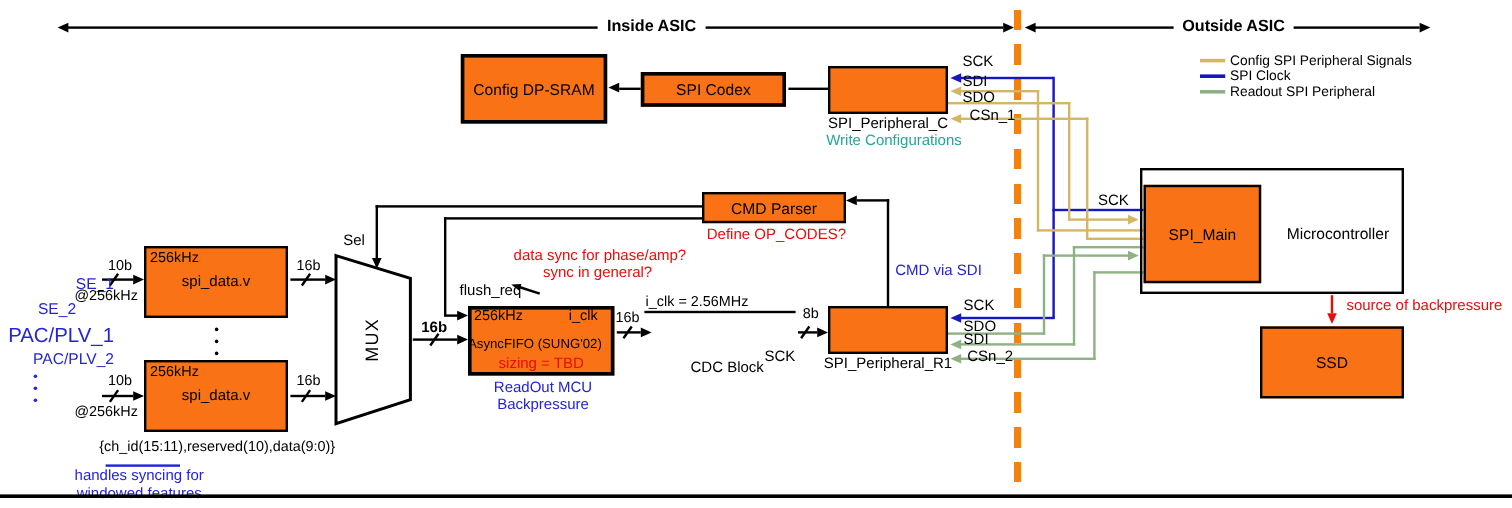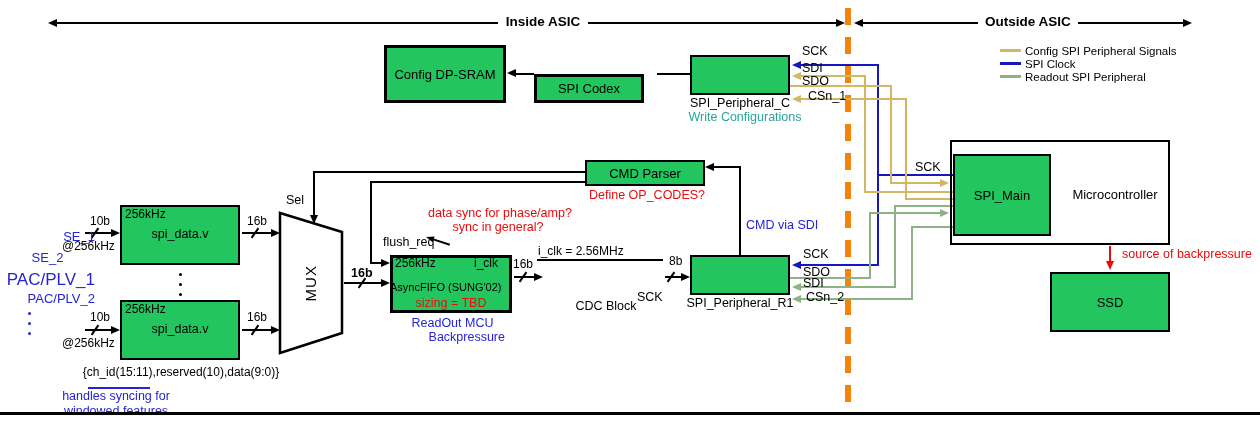--- a/index.html
+++ b/index.html
@@ -14,21 +14,21 @@
   
   .wire{position:absolute;background:currentColor;z-index:3}
   
   .ah{position:absolute;width:0;height:0;z-index:4}
   .ah-l{border-top:4.5px solid transparent;border-bottom:4.5px solid transparent;border-right:9px solid currentColor}
   .ah-r{border-top:4.5px solid transparent;border-bottom:4.5px solid transparent;border-left:9px solid currentColor}
   .ah-d{border-left:4.5px solid transparent;border-right:4.5px solid transparent;border-top:9px solid currentColor}
   
   .slash{position:absolute;width:2px;height:12px;background:#000;transform:rotate(35deg);z-index:4}
   
-  .block{position:absolute;background:#22c55e;border:2px solid #000;box-sizing:border-box;z-index:5;
+  .block{position:absolute;background:#f97316;border:2px solid #000;box-sizing:border-box;z-index:5;
          display:flex;align-items:center;justify-content:center;font-size:13px;text-align:center}
   .thick{border-width:3px}
   .nofill{background:transparent}
   
   .lbl{position:absolute;font-size:12.5px;white-space:nowrap;z-index:6;line-height:1.1}
   .bold{font-weight:bold}
   .small{font-size:11px}
   .tiny{font-size:11.5px}
   .blue-t{color:var(--note-blue)}
   .red-t{color:var(--note-red)}
@@ -66,21 +66,21 @@
   <div class="legend-sw" style="left:1000px;top:62px;background:var(--spi-clock)"></div>
   <div class="lbl tiny" style="left:1025px;top:58px">SPI Clock</div>
   <div class="legend-sw" style="left:1000px;top:75px;background:var(--readout-signal)"></div>
   <div class="lbl tiny" style="left:1025px;top:71px">Readout SPI Peripheral</div>
 
   <div class="block thick" style="left:384px;top:45px;width:122px;height:58px">
     <span>Config DP-SRAM</span>
   </div>
   <div class="ah ah-l k-black" style="left:507px;top:69px"></div>
   <div class="wire k-black" style="left:516px;top:72.5px;width:18px;height:2px"></div>
-  <div class="block thick" style="left:534px;top:74px;width:110px;height:29px">
+  <div class="block thick" style="left:534px;top:60px;width:121px;height:29px">
     <span>SPI Codex</span>
   </div>
   <div class="wire k-black" style="left:657px;top:72.5px;width:33px;height:2px"></div>
   <div class="block" style="left:690px;top:55px;width:100px;height:40px"></div>
   <div class="lbl" style="left:685px;top:97px;width:110px;text-align:center">SPI_Peripheral_C</div>
   <div class="lbl teal-t" style="left:670px;top:111px;width:150px;text-align:center">Write Configurations</div>
 
   <div class="block" style="left:585px;top:160px;width:120px;height:26px">
     <span>CMD Parser</span>
   </div>
@@ -161,21 +161,21 @@
   <div class="ah ah-r k-black" style="left:381px;top:278.5px"></div>
   <div class="slash" style="left:361px;top:277px"></div>
   <div class="lbl bold" style="left:351px;top:267px;font-size:12.5px">16b</div>
 
   <div class="block thick" style="left:390px;top:255px;width:122px;height:58px"></div>
   <div class="lbl" style="left:395px;top:257px;font-size:12px">256kHz</div>
   <div class="lbl" style="left:474px;top:257px;font-size:12px">i_clk</div>
   <div class="lbl small" style="left:390px;top:281px;width:122px;text-align:left">AsyncFIFO (SUNG'02)</div>
   <div class="lbl red-t" style="left:390px;top:297px;width:122px;text-align:center">sizing = TBD</div>
   <div class="lbl blue-t" style="left:400px;top:317px;width:105px;text-align:center">ReadOut MCU</div>
-  <div class="lbl blue-t" style="left:400px;top:331px;width:105px;text-align:right">Backpressure</div>
+  <div class="lbl blue-t" style="left:400px;top:331px;width:105px;text-align:center">Backpressure</div>
 
   <div class="wire k-black" style="left:514px;top:276px;width:20px;height:2px"></div>
   <div class="ah ah-r k-black" style="left:534px;top:272.5px"></div>
   <div class="slash" style="left:522px;top:271px"></div>
   <div class="lbl" style="left:513px;top:258px;font-size:12px">16b</div>
 
   <div class="lbl" style="left:538px;top:245px;font-size:12px">i_clk = 2.56MHz</div>
   <div class="wire k-black" style="left:537px;top:259px;width:126px;height:1.5px"></div>
   <div class="lbl" style="left:637px;top:291px;font-size:12.5px">SCK</div>
   <div class="lbl" style="left:566px;top:300px;width:80px;text-align:center">CDC Block</div>

